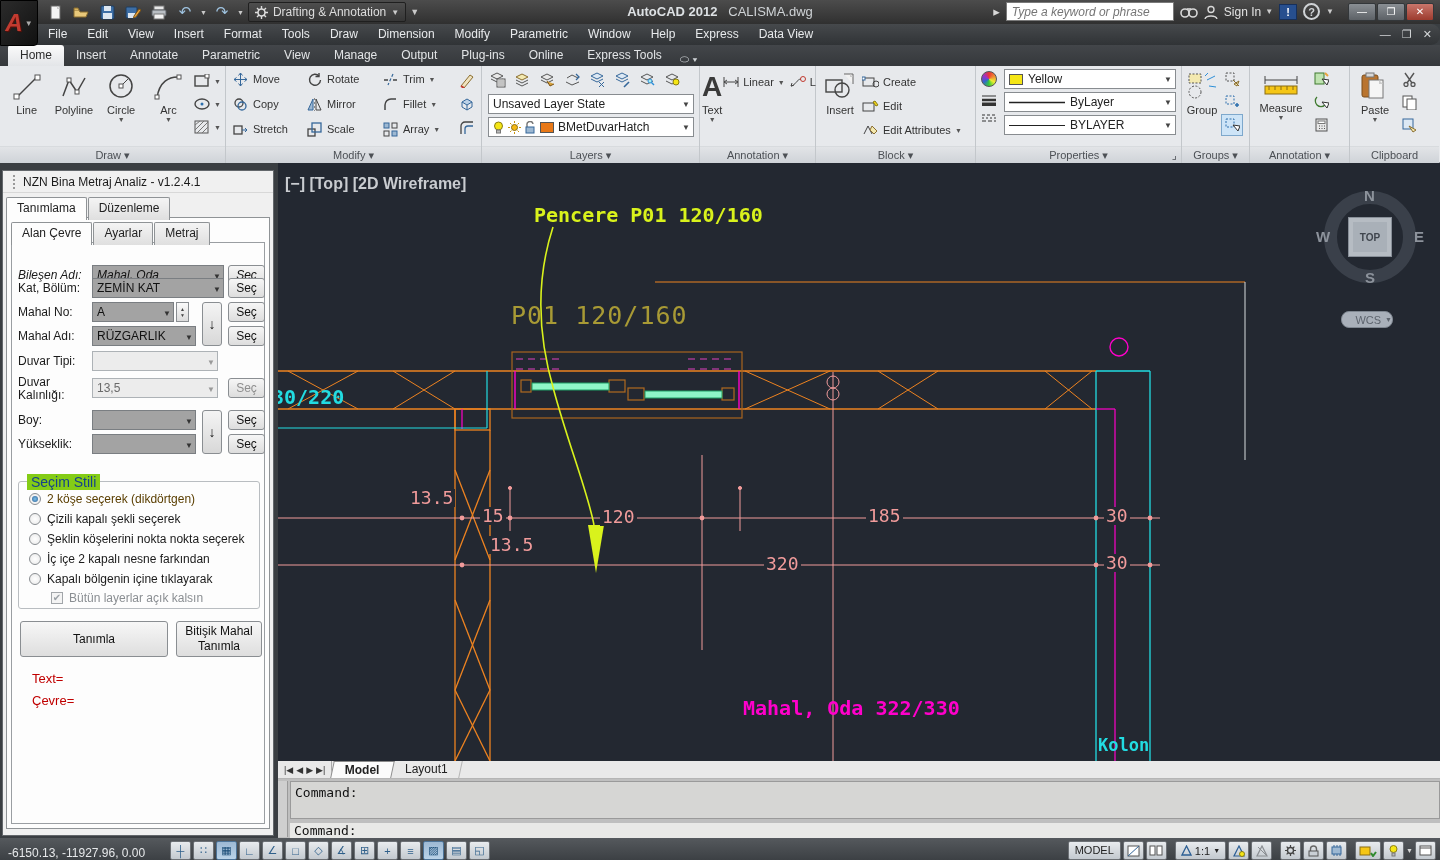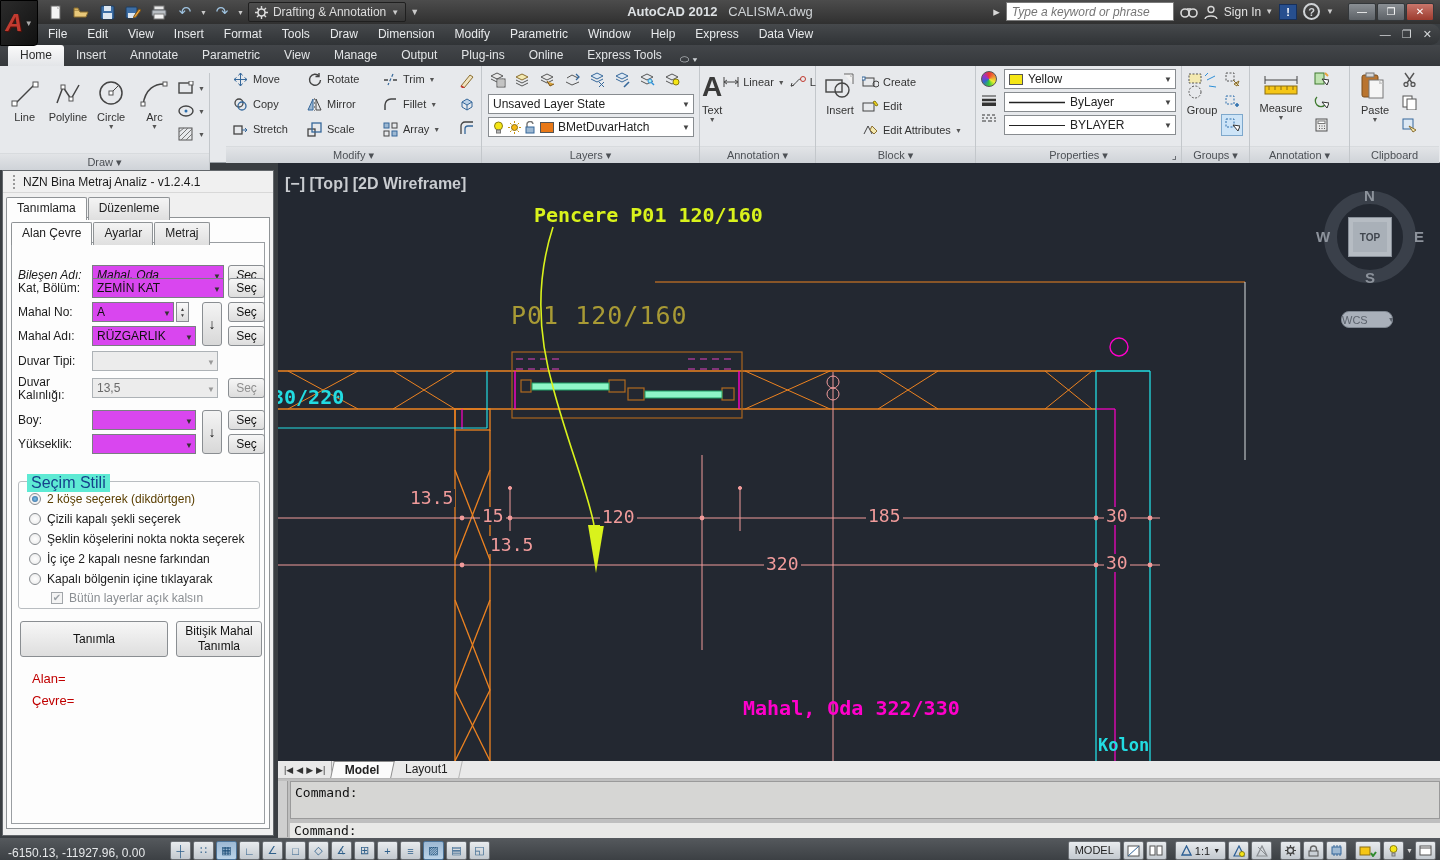--- a/index.html
+++ b/index.html
@@ -88,39 +88,39 @@
   .ptab { padding:3px 10px; background:linear-gradient(#f4f4f4,#dfdfdf); border:1px solid #8f9396;
     border-bottom:none; font-size:12px; color:#222; border-radius:2px 2px 0 0; }
   .ptab.active { background:#fdfdfd; padding-bottom:5px; }
   .ppage { position:absolute; left:3px; top:46px; width:264px; height:612px; background:#fdfdfd;
     border:1px solid #8f9396; }
   .ptabs2 { position:absolute; left:4px; top:4px; display:flex; gap:1px; z-index:5; }
   .ppage2 { position:absolute; left:4px; top:24px; width:254px; height:582px; background:#fdfdfd;
     border:1px solid #9a9ea2; }
   .frow { position:absolute; left:0; width:100%; height:20px; }
   .flabel { position:absolute; left:6px; top:3px; color:#1a1a1a; font-size:12px; }
-  .fcombo { position:absolute; height:20px; background:#d946ef; border:1px solid #7a7e82;
+  .fcombo { position:absolute; height:20px; background:#a3a3a3; border:1px solid #7a7e82;
     font-size:12px; color:#111; padding:2px 14px 0 4px; }
   .fcombo .car { position:absolute; right:2px; top:6px; font-size:8px; color:#333; }
   .fcombo.dis { background:#ececec; border-color:#adb2b6; color:#6a6a6a; }
   .fcombo.dis .car { color:#999; }
   .secbtn { position:absolute; width:37px; height:20px; background:linear-gradient(#f6f6f6,#dddddd);
     border:1px solid #8a8e92; border-radius:3px; font-size:12px; color:#111; text-align:center;
     line-height:18px; }
   .secbtn.dis { color:#8e8e8e; }
   .spin { position:absolute; width:13px; height:20px; border:1px solid #8a8e92;
     background:linear-gradient(#fafafa,#dcdcdc); font-size:5px; color:#444;
     display:flex; flex-direction:column; align-items:center; justify-content:center; line-height:6px; }
   .tallbtn { position:absolute; width:20px; background:linear-gradient(#f4f4f4,#d8d8d8);
     border:1px solid #8a8e92; border-radius:3px; text-align:center; color:#111;
     display:flex; align-items:center; justify-content:center; font-size:14px; font-weight:bold; }
   .groupbox { position:absolute; left:8px; top:286px; width:240px; height:122px;
     border:1px solid #b9bdc1; border-radius:3px; }
-  .gb-title { position:absolute; left:8px; top:-8px; background:#5eead4; padding:0 4px;
-    color:#15428b; font-size:16px; }
+  .gb-title { position:absolute; left:8px; top:-8px; background:#84cc16; padding:0 4px;
+    color:#15428b; font-size:14px; }
   .radio-row { position:absolute; left:10px; display:flex; align-items:center; gap:6px;
     font-size:12px; color:#1a1a1a; }
   .rdot { width:12px; height:12px; border-radius:50%; border:1px solid #8a8e92;
     background:radial-gradient(#fff,#e8e8e8); position:relative; }
   .rdot.on::after { content:""; position:absolute; left:2px; top:2px; width:6px; height:6px;
     border-radius:50%; background:radial-gradient(#7cc0ea,#2c5f94); }
   .chk { width:12px; height:12px; border:1px solid #a2a6aa; background:#f4f4f4; color:#9aa0a6;
     font-size:10px; line-height:10px; text-align:center; }
   .bigbtn { position:absolute; background:linear-gradient(#f7f7f7,#dedede); border:1px solid #8a8e92;
     border-radius:3px; font-size:12px; color:#111; display:flex; align-items:center;
@@ -136,21 +136,21 @@
   .viewcube { position:absolute; left:1046px; top:28px; width:92px; height:92px; }
   .vc-ring { position:absolute; left:0; top:0; width:92px; height:92px; border-radius:50%;
     border:13px solid #3a404a; }
   .vc-letter { position:absolute; color:#8d939c; font-weight:bold; font-size:15px; }
   .vc-top { position:absolute; left:24px; top:26px; width:44px; height:40px; background:#b6bcc3;
     border:1px solid #888f98; display:flex; align-items:center; justify-content:center; }
   .vc-top-inner { width:34px; height:30px; background:#a9b0b8; display:flex; align-items:center;
     justify-content:center; font-size:10px; font-weight:bold; color:#3f454d; }
   .wcs { position:absolute; left:1063px; top:148px; width:52px; height:17px; background:#a9b0ba;
     border:1px solid #7f8791; border-radius:8px; color:#5d646e; font-size:11px;
-    display:flex; align-items:center; justify-content:flex-start; gap:20px; }
+    display:flex; align-items:center; justify-content:flex-end; gap:4px; }
   .wcs .car { font-size:7px; }
 
   
   .sheettabs { position:absolute; left:278px; top:761px; width:1162px; height:18px;
     background:#e9e9e9; border-bottom:1px solid #b5b5b5; display:flex; align-items:stretch; }
   .tabnav { display:flex; align-items:center; gap:3px; padding:0 6px; border-right:1px solid #aaa;
     color:#333; font-size:9px; }
   .sheet { padding:0 12px; line-height:17px; font-size:12px; color:#222;
     border-right:1px solid #b5b5b5; transform:skewX(-12deg); }
   .sheet > span { display:inline-block; transform:skewX(12deg); }
@@ -294,21 +294,21 @@
     <span class="rtab">Manage</span>
     <span class="rtab">Output</span>
     <span class="rtab">Plug-ins</span>
     <span class="rtab">Online</span>
     <span class="rtab">Express Tools</span>
     <span class="rtab-extra">⬭ ▾</span>
   </div>
 
   <div class="rbody">
 
-    <div class="rpanel" style="left:0;width:210px;margin-top:7px;">
+    <div class="rpanel" style="left:0;width:226px;">
       <div style="display:flex;padding:2px 4px;gap:2px;">
         <div class="bigtool">
           <svg width="30" height="30">
               <path d="M5 25L25 5" stroke="#444" stroke-width="1.5"></path>
               <rect x="2" y="22" width="5" height="5" fill="#fff" stroke="#555"></rect>
               <rect x="23" y="3" width="5" height="5" fill="#fff" stroke="#555"></rect>
             </svg>
           <span class="cap">Line</span>
         </div>
         <div class="bigtool">
@@ -904,21 +904,21 @@
             </div>
           <div class="radio-row" style="top:109px;left:32px;color:#8a8e92;">
             <span class="chk">✔</span>
             <span>Bütün layerlar açık kalsın</span>
             </div>
         </div>
 
         <div class="bigbtn" style="left:8px;top:378px;width:148px;height:36px;">Tanımla</div>
         <div class="bigbtn" style="left:164px;top:378px;width:86px;height:36px;line-height:15px;">Bitişik Mahal Tanımla</div>
 
-        <div class="outlabel" style="top:428px;">Alan=</div>
+        <div class="outlabel" style="top:428px;">Text=</div>
         <div class="outlabel" style="top:450px;">Çevre=</div>
       </div>
     </div>
   </div>
 
   <div class="drawing">
     <svg width="1162" height="598" viewBox="0 0 1162 598">
 
       <line x1="377" y1="119" x2="967" y2="119" stroke="#ee8320" stroke-width="1"></line>
       <line x1="967" y1="119" x2="967" y2="297" stroke="#d8dcdf" stroke-width="1"></line>

